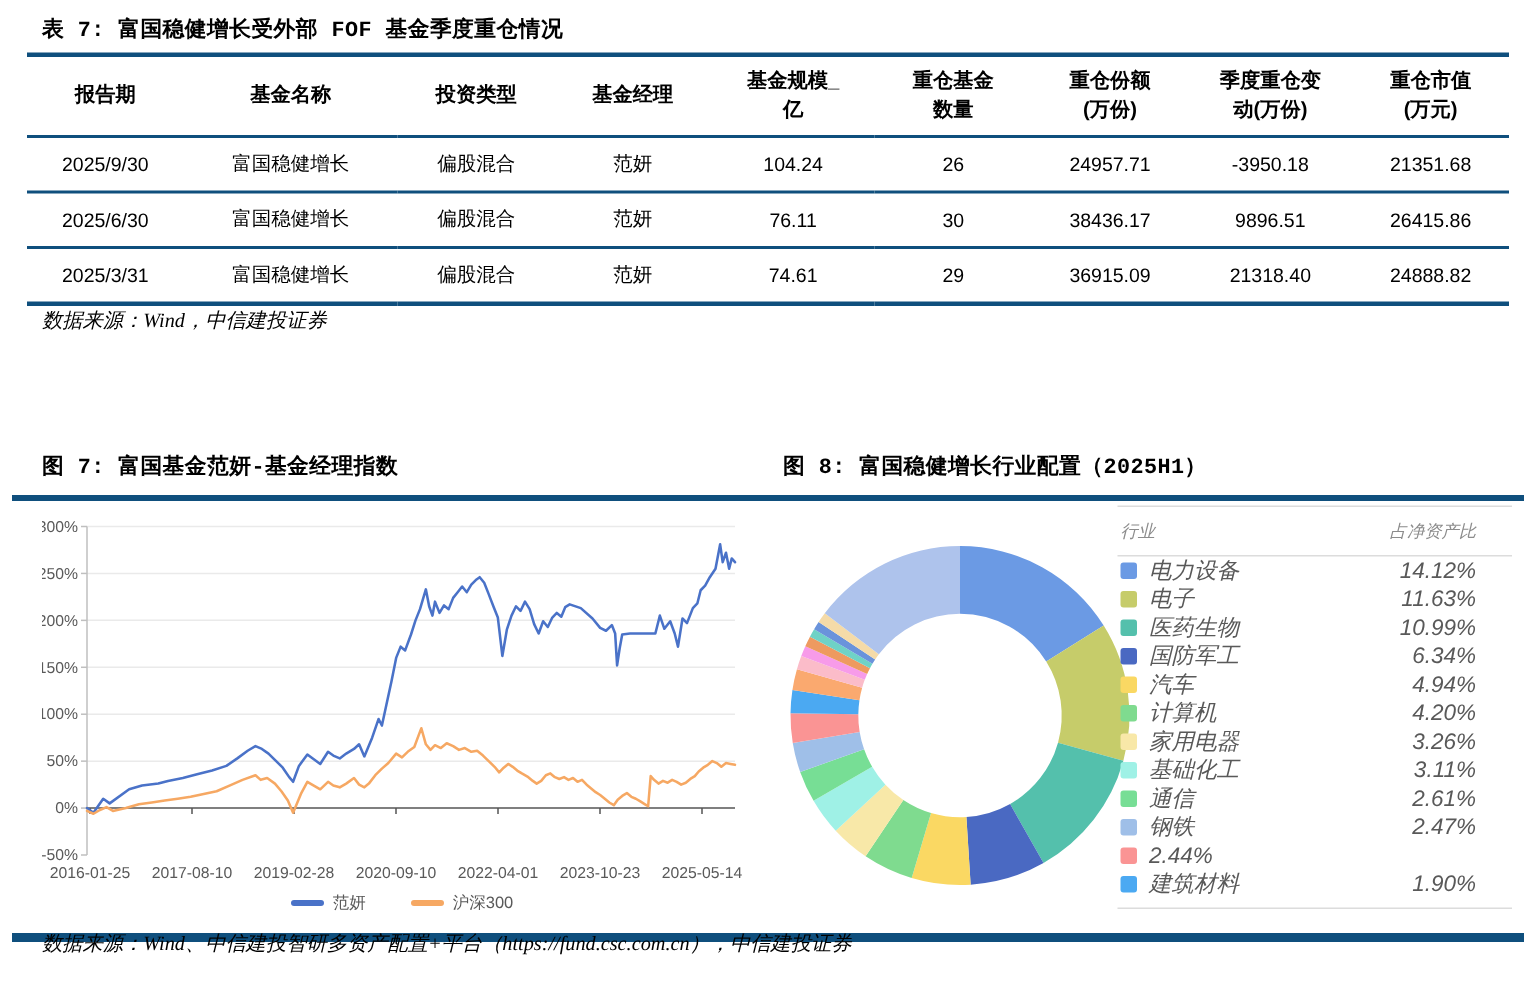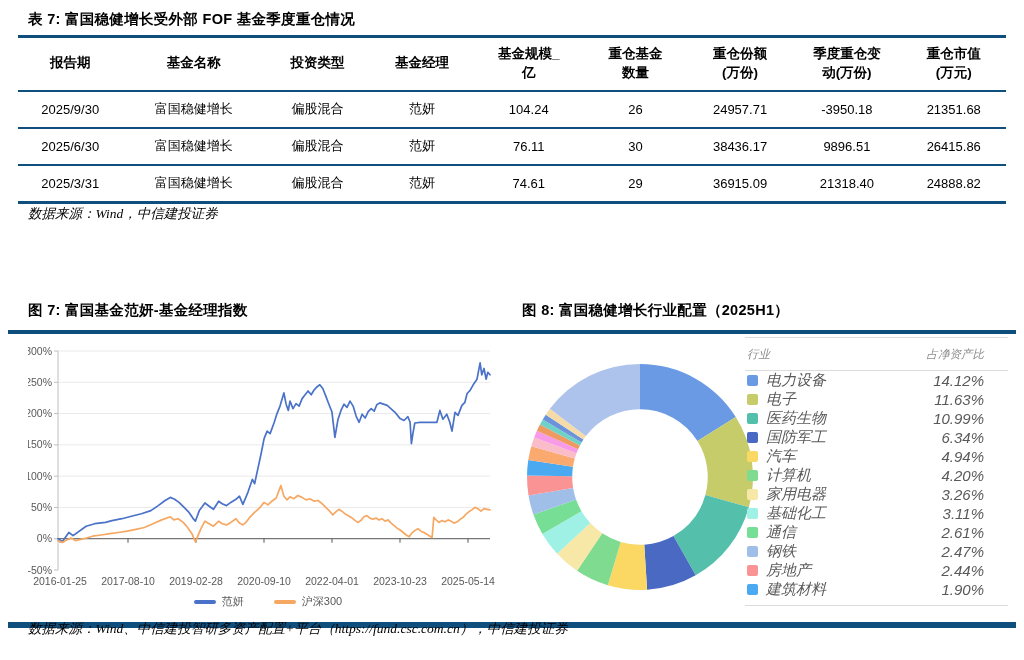--- a/index.html
+++ b/index.html
@@ -1,19 +1,19 @@
 <!DOCTYPE html>
 <html><head>
 <meta charset="utf-8">
 <style>
   html,body{margin:0;padding:0;background:#fff;}
   body{width:1024px;height:660px;position:relative;overflow:hidden;
        font-family:"Liberation Sans","DejaVu Sans",sans-serif;color:#000;}
   .abs{position:absolute;}
-  .fig-title{font-size:14.5px;font-weight:bold;letter-spacing:.3px;white-space:nowrap;}
+  .fig-title{font-size:14.5px;font-weight:bold;letter-spacing:.3px;white-space:nowrap;font-family:Liberation Mono, monospace;}
   .navy-rule{background:#0F4F7D;}
   
   #fund-table{border-collapse:collapse;table-layout:fixed;width:988px;}
   #fund-table th{font-size:13.5px;font-weight:bold;text-align:center;vertical-align:middle;
                  padding:7px 2px;line-height:1.4;border-bottom:2px solid #0F4F7D;}
   #fund-table td{font-size:13px;text-align:center;height:33px;border-bottom:2px solid #0F4F7D;}
   #fund-table tr.last td{border-bottom:3px solid #0F4F7D;}
   .src{font-family:"Liberation Serif","DejaVu Serif",serif;font-style:italic;font-size:13.5px;}
   
   #line-legend{display:flex;justify-content:center;gap:30px;align-items:center;}
@@ -242,21 +242,20 @@
         <span class="nm">通信</span>
         <span class="val">2.61%</span>
       </div>
       <div class="row">
         <span class="sw" style="background: rgb(159, 191, 232);"></span>
         <span class="nm">钢铁</span>
         <span class="val">2.47%</span>
       </div>
       <div class="row">
         <span class="sw" style="background: rgb(250, 148, 148);"></span>
-        <span class="nm">房地产</span>
         <span class="val">2.44%</span>
       </div>
       <div class="row">
         <span class="sw" style="background: rgb(75, 169, 242);"></span>
         <span class="nm">建筑材料</span>
         <span class="val">1.90%</span>
       </div>
     </div>
   <div class="foot"></div>
 </div>

